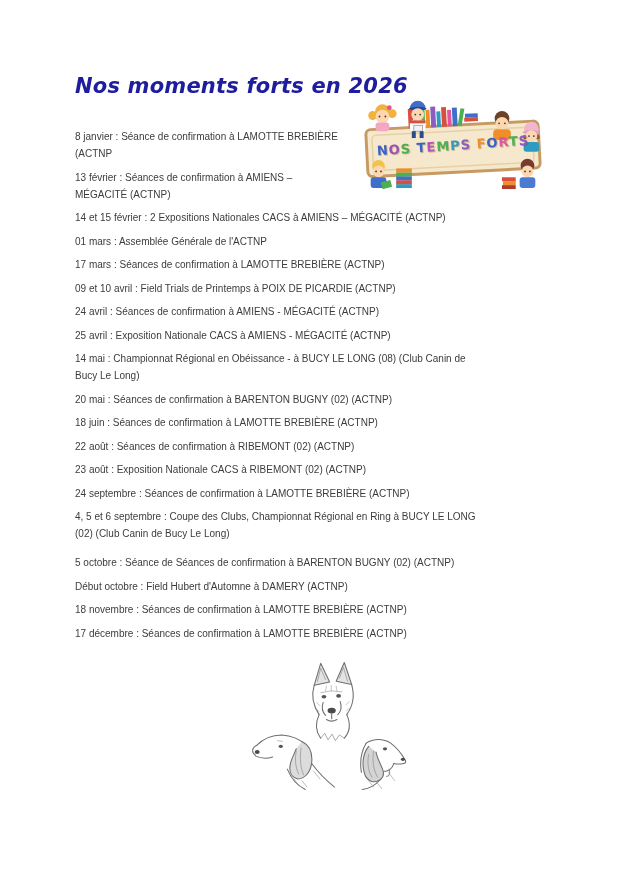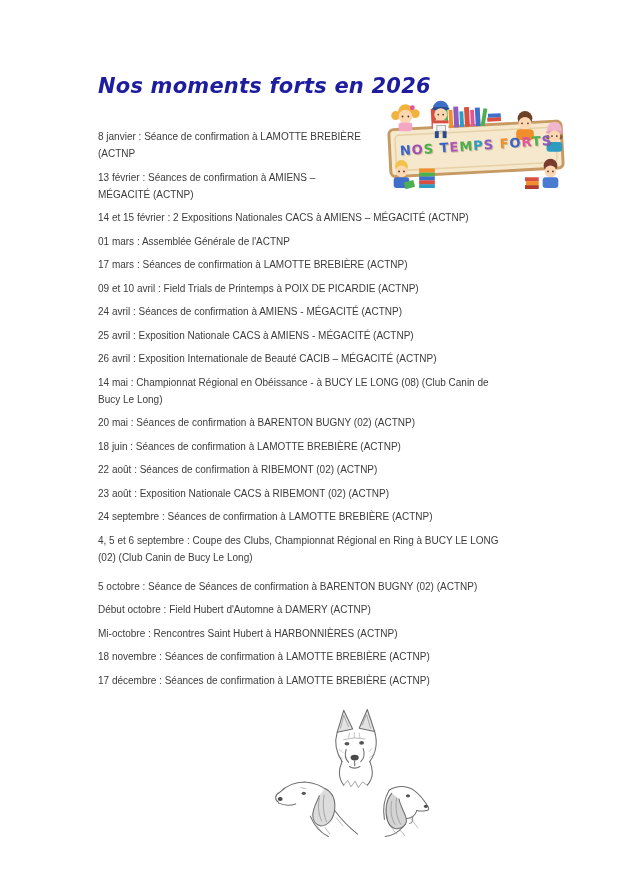--- a/index.html
+++ b/index.html
@@ -5,21 +5,20 @@
   html,body{margin:0;padding:0;background:#ffffff;}
   .page{
     position:relative;
     width:552px;height:890px;
     background:#ffffff;
     box-sizing:border-box;
     padding:74px 70px 0 75px;
     font-family:"Liberation Sans",sans-serif;
     color:#3c3c3c;
     overflow:hidden;
-    margin-left:23px;
   }
   h1.doc-title{
     font-family:"DejaVu Sans",sans-serif;
     font-style:italic;
     font-weight:bold;
     font-size:21px;
     line-height:25px;
     color:#1d1d9e;
     margin:0 0 29px 0;
     letter-spacing:.2px;
@@ -160,31 +159,29 @@
 
     <div id="events-list">
         <p>8 janvier : Séance de confirmation à LAMOTTE BREBIÈRE (ACTNP</p>
         <p>13 février : Séances de confirmation à AMIENS – MÉGACITÉ (ACTNP)</p>
         <p class="justify">14 et 15 février : 2 Expositions Nationales CACS à AMIENS – MÉGACITÉ (ACTNP)</p>
         <p>01 mars : Assemblée Générale de l'ACTNP</p>
         <p>17 mars : Séances de confirmation à LAMOTTE BREBIÈRE (ACTNP)</p>
         <p>09 et 10 avril : Field Trials de Printemps à POIX DE PICARDIE (ACTNP)</p>
         <p>24 avril : Séances de confirmation à AMIENS - MÉGACITÉ (ACTNP)</p>
         <p>25 avril : Exposition Nationale CACS à AMIENS - MÉGACITÉ (ACTNP)</p>
-        <p>26 avril : Exposition Internationale de Beauté CACIB – MÉGACITÉ (ACTNP)</p>
         <p>14 mai : Championnat Régional en Obéissance - à BUCY LE LONG (08) (Club Canin de Bucy Le Long)</p>
         <p>20 mai : Séances de confirmation à BARENTON BUGNY (02) (ACTNP)</p>
         <p>18 juin : Séances de confirmation à LAMOTTE BREBIÈRE (ACTNP)</p>
         <p>22 août : Séances de confirmation à RIBEMONT (02) (ACTNP)</p>
         <p>23 août : Exposition Nationale CACS à RIBEMONT (02) (ACTNP)</p>
         <p>24 septembre : Séances de confirmation à LAMOTTE BREBIÈRE (ACTNP)</p>
         <p>4, 5 et 6 septembre : Coupe des Clubs, Championnat Régional en Ring à BUCY LE LONG (02) (Club Canin de Bucy Le Long)</p>
         <p class="gap-before">5 octobre : Séance de Séances de confirmation à BARENTON BUGNY (02) (ACTNP)</p>
         <p>Début octobre : Field Hubert d'Automne à DAMERY (ACTNP)</p>
-        <p>Mi-octobre : Rencontres Saint Hubert à HARBONNIÈRES (ACTNP)</p>
         <p>18 novembre : Séances de confirmation à LAMOTTE BREBIÈRE (ACTNP)</p>
         <p>17 décembre : Séances de confirmation à LAMOTTE BREBIÈRE (ACTNP)</p>
       </div>
   </div>
 
   <div class="dogs">
     <svg viewBox="0 0 215 170" fill="none" stroke="#6e6e6e" stroke-width="1.3" stroke-linecap="round" stroke-linejoin="round">
 
       <g>
         <path d="M85,35 L93,8 L104,31 Z" fill="#e3e3e3"></path>

